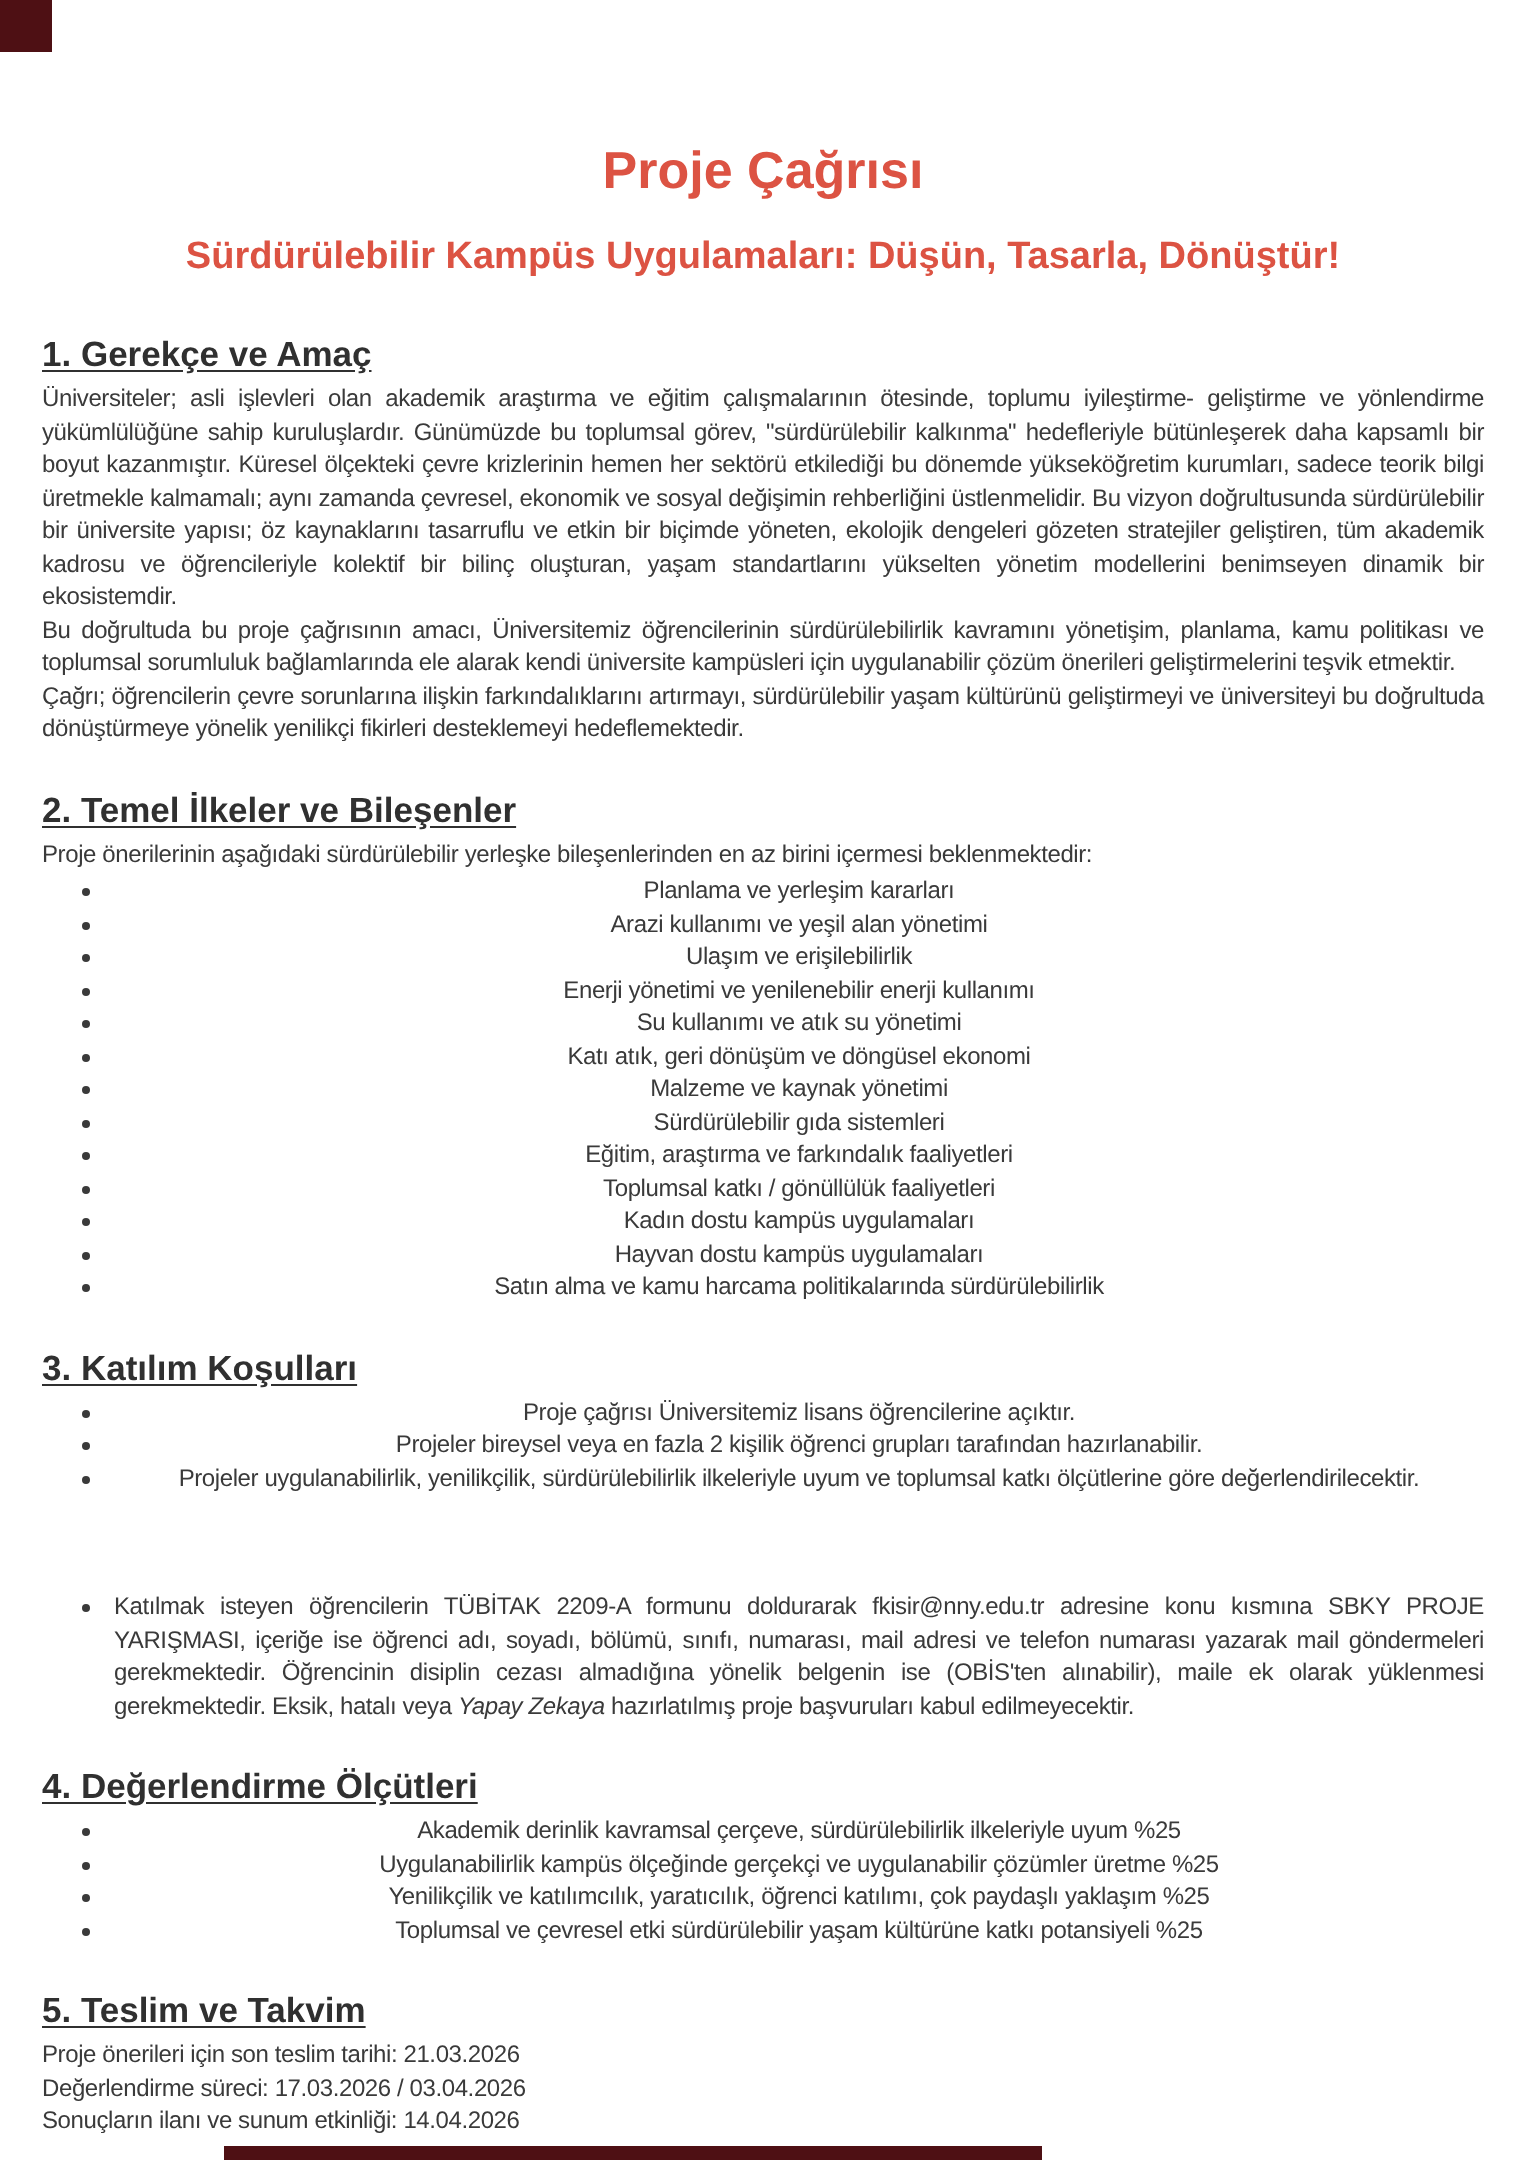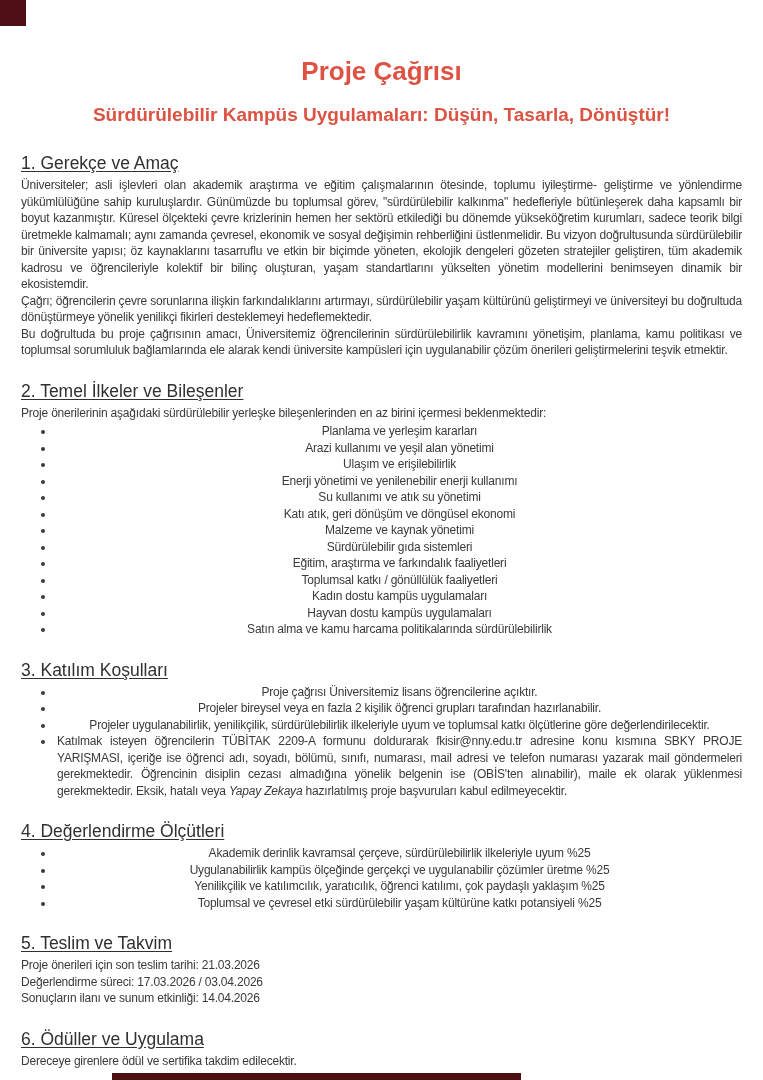--- a/index.html
+++ b/index.html
@@ -22,71 +22,71 @@
     left: 112px; bottom: 0;
     width: 409px; height: 7px;
   }
   .page {
     padding: 56px 21px 0 21px;
   }
   .title {
     text-align: center;
     font-size: 26px;
     font-weight: bold;
-    margin: 0;
+    margin: 14px;
     letter-spacing: 0;
   }
   .subtitle {
     text-align: center;
     font-size: 19px;
     font-weight: bold;
     margin: 17px 0 0 0;
   }
   .section-heading {
     font-size: 17.5px;
-    font-weight: 400;
+    font-weight: 700;
     color: #303030;
     text-decoration: underline;
     text-underline-offset: 2px;
     margin: 22px 0 3px 0;
   }
   .section-heading.first { margin-top: 27px; }
   .body-text, .plain-line, .bullet-list li {
     font-size: 12px;
     letter-spacing: -0.2px;
     line-height: 16.5px;
     margin: 0;
     color: #3a3a3a;
   }
   .body-text { text-align: justify; }
   .bullet-list {
     margin: 2px 0 0 0;
     padding-left: 34px;
     list-style: disc;
   }
   .bullet-list li { padding-left: 2px; text-align: center; }
-  .bullet-list li.justify { text-align: justify; }
+  .bullet-list li.justify { text-align: justify; margin-top: 48px; }
   em { font-style: italic; }
 </style>
 </head>
 <body>
 
 <div class="corner-mark" style="background: rgb(78, 16, 20);"></div>
 <div class="bottom-bar" style="background: rgb(78, 16, 20);"></div>
 
 <div class="page">
 
   <h1 class="title" style="color: rgb(220, 83, 67);">Proje Çağrısı</h1>
 
   <h2 class="subtitle" style="color: rgb(220, 83, 67);">Sürdürülebilir Kampüs Uygulamaları: Düşün, Tasarla, Dönüştür!</h2>
 
   <h3 class="section-heading first">1. Gerekçe ve Amaç</h3>
   <p class="body-text">Üniversiteler; asli işlevleri olan akademik araştırma ve eğitim çalışmalarının ötesinde, toplumu iyileştirme- geliştirme ve yönlendirme yükümlülüğüne sahip kuruluşlardır. Günümüzde bu toplumsal görev, "sürdürülebilir kalkınma" hedefleriyle bütünleşerek daha kapsamlı bir boyut kazanmıştır. Küresel ölçekteki çevre krizlerinin hemen her sektörü etkilediği bu dönemde yükseköğretim kurumları, sadece teorik bilgi üretmekle kalmamalı; aynı zamanda çevresel, ekonomik ve sosyal değişimin rehberliğini üstlenmelidir. Bu vizyon doğrultusunda sürdürülebilir bir üniversite yapısı; öz kaynaklarını tasarruflu ve etkin bir biçimde yöneten, ekolojik dengeleri gözeten stratejiler geliştiren, tüm akademik kadrosu ve öğrencileriyle kolektif bir bilinç oluşturan, yaşam standartlarını yükselten yönetim modellerini benimseyen dinamik bir ekosistemdir.</p>
+  <p class="body-text">Bu doğrultuda bu proje çağrısının amacı, Üniversitemiz öğrencilerinin sürdürülebilirlik kavramını yönetişim, planlama, kamu politikası ve toplumsal sorumluluk bağlamlarında ele alarak kendi üniversite kampüsleri için uygulanabilir çözüm önerileri geliştirmelerini teşvik etmektir.</p>
   <p class="body-text">Çağrı; öğrencilerin çevre sorunlarına ilişkin farkındalıklarını artırmayı, sürdürülebilir yaşam kültürünü geliştirmeyi ve üniversiteyi bu doğrultuda dönüştürmeye yönelik yenilikçi fikirleri desteklemeyi hedeflemektedir.</p>
-  <p class="body-text">Bu doğrultuda bu proje çağrısının amacı, Üniversitemiz öğrencilerinin sürdürülebilirlik kavramını yönetişim, planlama, kamu politikası ve toplumsal sorumluluk bağlamlarında ele alarak kendi üniversite kampüsleri için uygulanabilir çözüm önerileri geliştirmelerini teşvik etmektir.</p>
 
   <h3 class="section-heading">2. Temel İlkeler ve Bileşenler</h3>
   <p class="body-text">Proje önerilerinin aşağıdaki sürdürülebilir yerleşke bileşenlerinden en az birini içermesi beklenmektedir:</p>
   <ul class="bullet-list">
     <li>Planlama ve yerleşim kararları</li>
     <li>Arazi kullanımı ve yeşil alan yönetimi</li>
     <li>Ulaşım ve erişilebilirlik</li>
     <li>Enerji yönetimi ve yenilenebilir enerji kullanımı</li>
     <li>Su kullanımı ve atık su yönetimi</li>
     <li>Katı atık, geri dönüşüm ve döngüsel ekonomi</li>

